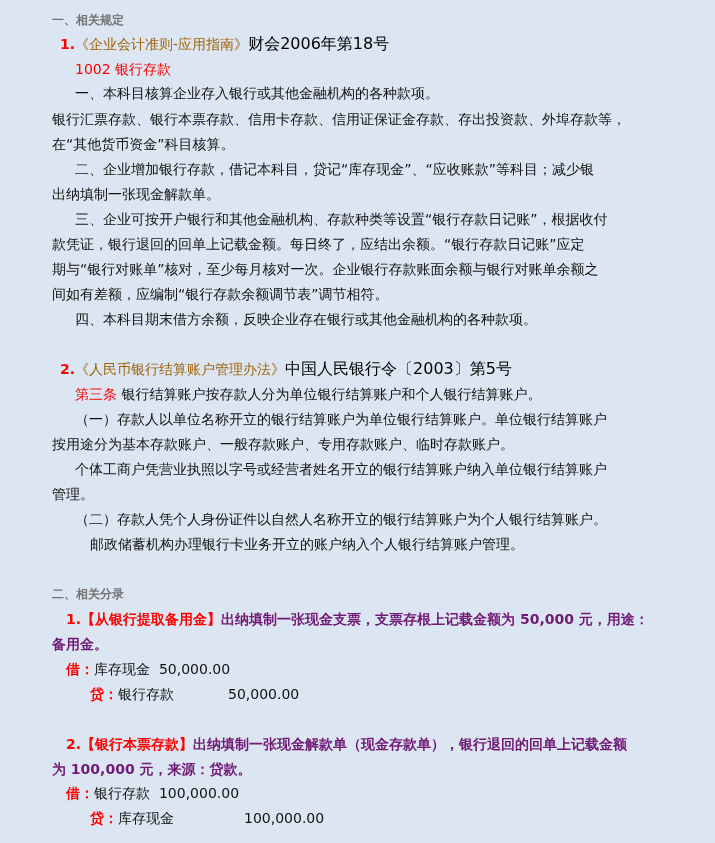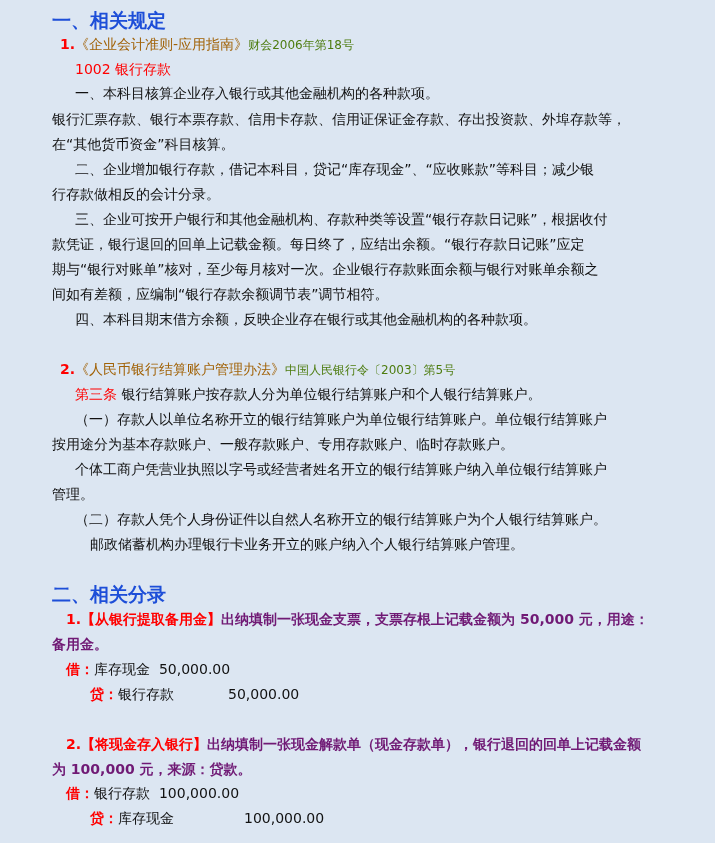--- a/index.html
+++ b/index.html
@@ -10,38 +10,38 @@
     font-size: 14px;
     color: #111;
     position: relative;
     overflow: hidden;
   }
   .line { position: absolute; white-space: nowrap; line-height: 18px; }
   .bold { font-weight: bold; }
   .red { color: #ff0000; }
   .blue { color: #a16207; }
   .navy { color: #701a75; }
-  .ref { font-size: 12px; color: #4d7c0f; }
-  .h { font-weight: bold; color: #1d4ed8; font-size: 19px; }
+  .ref { font-size: 16px; color: #000000; }
+  .h { font-weight: bold; color: #737373; font-size: 12px; }
 </style>
 </head>
 <body>
 
 <div class="line h" style="left:52px;top:11px;">一、相关规定</div>
 
 <div class="line" style="left:60px;top:35px;">
   <span class="red bold">1.</span><span class="blue">《企业会计准则-应用指南》</span><span class="ref">财会2006年第18号</span>
 </div>
 <div class="line red" style="left:75px;top:60px;">1002  银行存款</div>
 
 <div class="line" style="left:75px;top:85px;font-family:Liberation Mono, monospace;">一、本科目核算企业存入银行或其他金融机构的各种款项。</div>
 <div class="line" style="left:52px;top:110px;">银行汇票存款、银行本票存款、信用卡存款、信用证保证金存款、存出投资款、外埠存款等，</div>
 <div class="line" style="left:52px;top:135px;">在“其他货币资金”科目核算。</div>
 <div class="line" style="left:75px;top:160px;">二、企业增加银行存款，借记本科目，贷记“库存现金”、“应收账款”等科目；减少银</div>
-<div class="line" style="left:52px;top:185px;">行存款做相反的会计分录。</div>
+<div class="line" style="left:52px;top:185px;">出纳填制一张现金解款单。</div>
 <div class="line" style="left:75px;top:210px;">三、企业可按开户银行和其他金融机构、存款种类等设置“银行存款日记账”，根据收付</div>
 <div class="line" style="left:52px;top:235px;">款凭证，银行退回的回单上记载金额。每日终了，应结出余额。“银行存款日记账”应定</div>
 <div class="line" style="left:52px;top:260px;">期与“银行对账单”核对，至少每月核对一次。企业银行存款账面余额与银行对账单余额之</div>
 <div class="line" style="left:52px;top:285px;">间如有差额，应编制“银行存款余额调节表”调节相符。</div>
 <div class="line" style="left:75px;top:310px;">四、本科目期末借方余额，反映企业存在银行或其他金融机构的各种款项。</div>
 
 <div class="line" style="left:60px;top:360px;">
   <span class="red bold">2.</span><span class="blue">《人民币银行结算账户管理办法》</span><span class="ref">中国人民银行令〔2003〕第5号</span>
 </div>
 <div class="line" style="left:75px;top:385px;text-align:center;">
@@ -61,21 +61,21 @@
 </div>
 <div class="line bold navy" style="left:52px;top:635px;">备用金。</div>
 <div class="line" style="left:66px;top:660px;">
   <span class="red bold">借：</span><span>库存现金</span>&nbsp;&nbsp;<span>50,000.00</span>
 </div>
 <div class="line" style="left:90px;top:685px;">
   <span class="red bold">贷：</span><span>银行存款</span><span style="display:inline-block;width:54px;"></span><span>50,000.00</span>
 </div>
 
 <div class="line bold" style="left:66px;top:735px;">
-  <span class="red">2.</span><span class="red">【将现金存入银行】</span><span class="navy">出纳填制一张现金解款单（现金存款单），银行退回的回单上记载金额</span>
+  <span class="red">2.</span><span class="red">【银行本票存款】</span><span class="navy">出纳填制一张现金解款单（现金存款单），银行退回的回单上记载金额</span>
 </div>
 <div class="line bold navy" style="left:52px;top:760px;">为 100,000 元，来源：贷款。</div>
 <div class="line" style="left:66px;top:784px;">
   <span class="red bold">借：</span><span>银行存款</span>&nbsp;&nbsp;<span>100,000.00</span>
 </div>
 <div class="line" style="left:90px;top:809px;">
   <span class="red bold">贷：</span><span>库存现金</span><span style="display:inline-block;width:70px;"></span><span>100,000.00</span>
 </div>
 
 </body></html>

